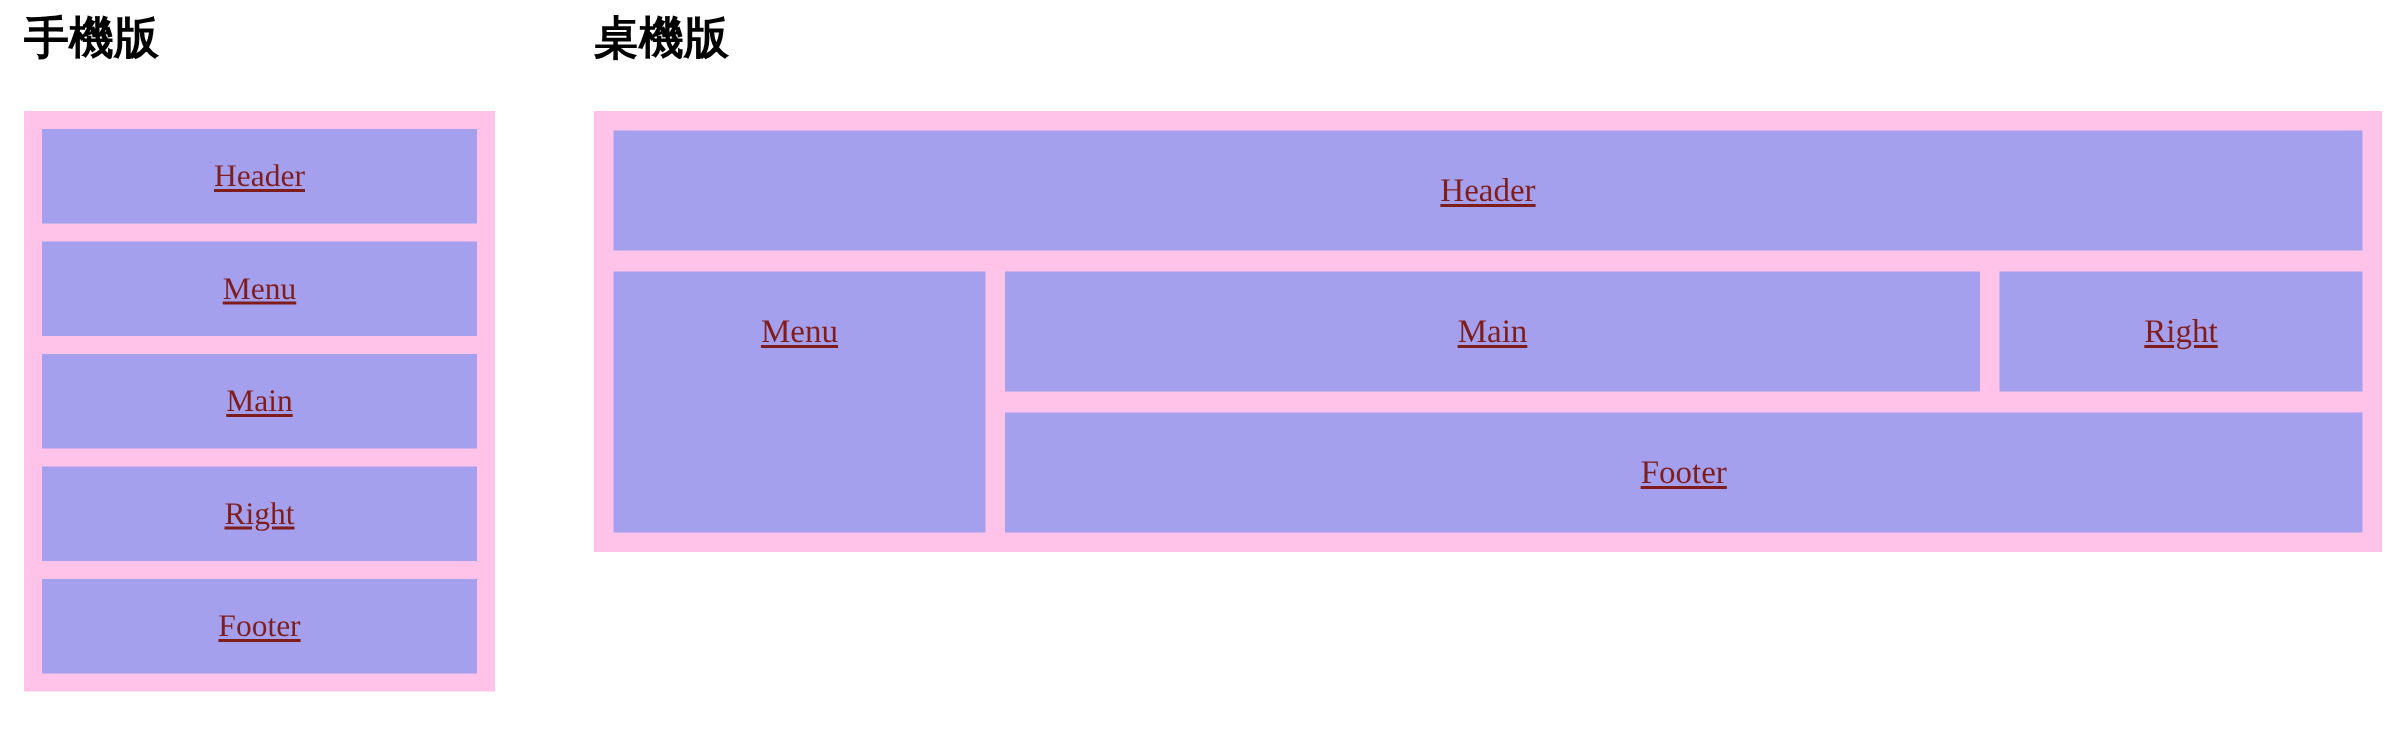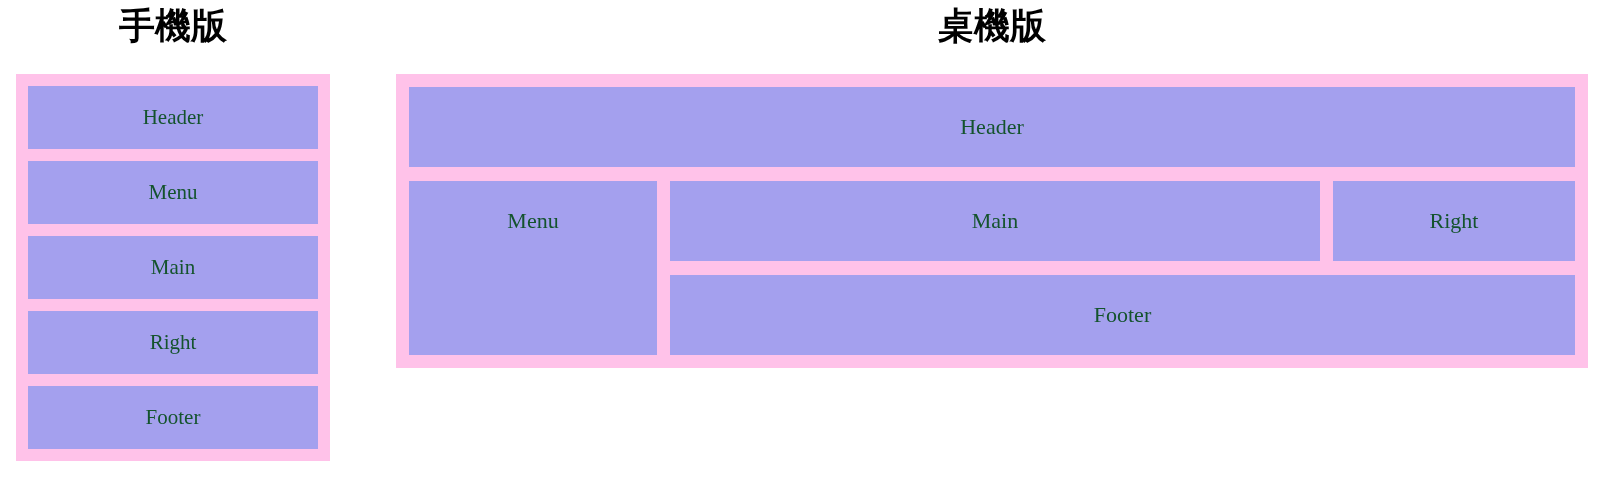--- a/index.html
+++ b/index.html
@@ -10,42 +10,43 @@
   body {
     position: relative;
     width: 1600px;
     height: 489px;
     overflow: hidden;
     font-family: "Liberation Serif", serif;
   }
   .section-title {
     position: absolute;
     top: 8px;
-    text-align: center;
+    text-align: left;
     font-family: "DejaVu Sans", "Liberation Sans", sans-serif;
     font-weight: bold;
-    font-size: 36px;
+    font-size: 30px;
     line-height: 36px;
     color: #000000;
   }
   .title-mobile {
     left: 16px;
     width: 314px;
   }
   .title-desktop {
     left: 396px;
     width: 1192px;
   }
   .box {
     background: var(--purple, #a4a0ee);
     display: flex;
     align-items: center;
     justify-content: center;
-    color: #14532d;
+    color: #7f1d1d;
     font-family: "Liberation Serif", serif;
+    text-decoration: underline;
   }
   
   .mobile-container {
     position: absolute;
     left: 16px;
     top: 74px;
     width: 314px;
     height: 387px;
     box-sizing: border-box;
     padding: 12px;

